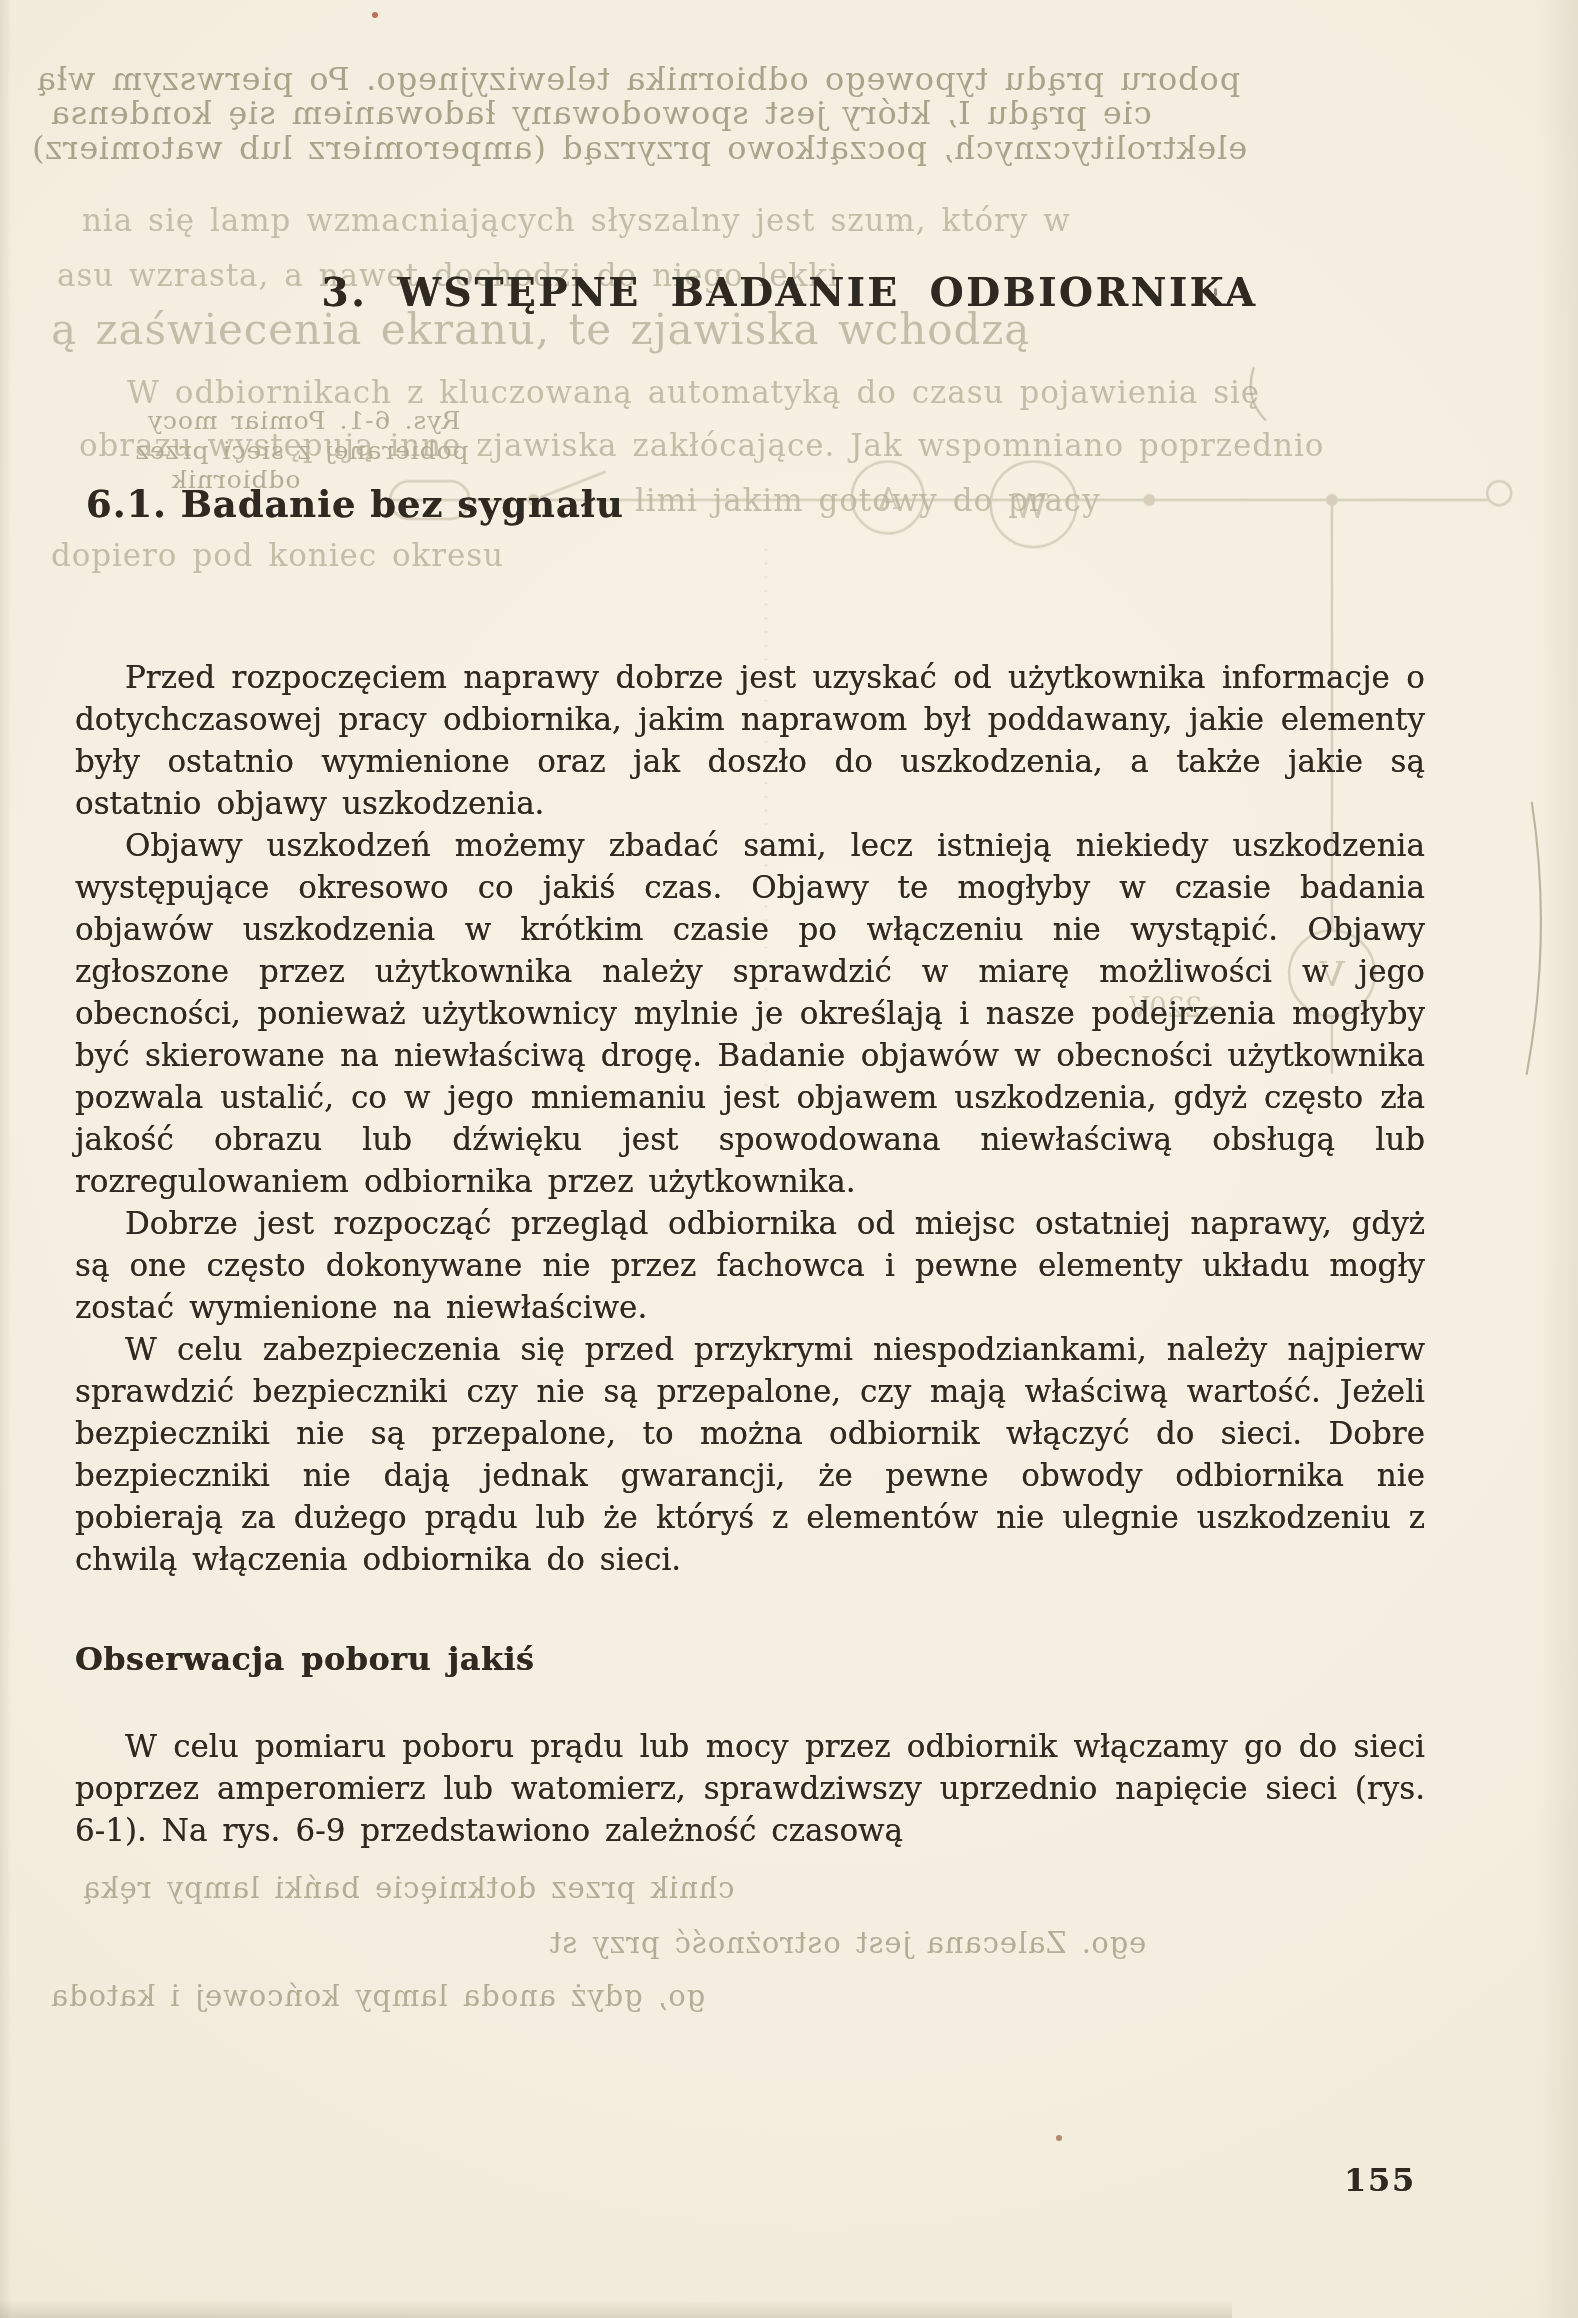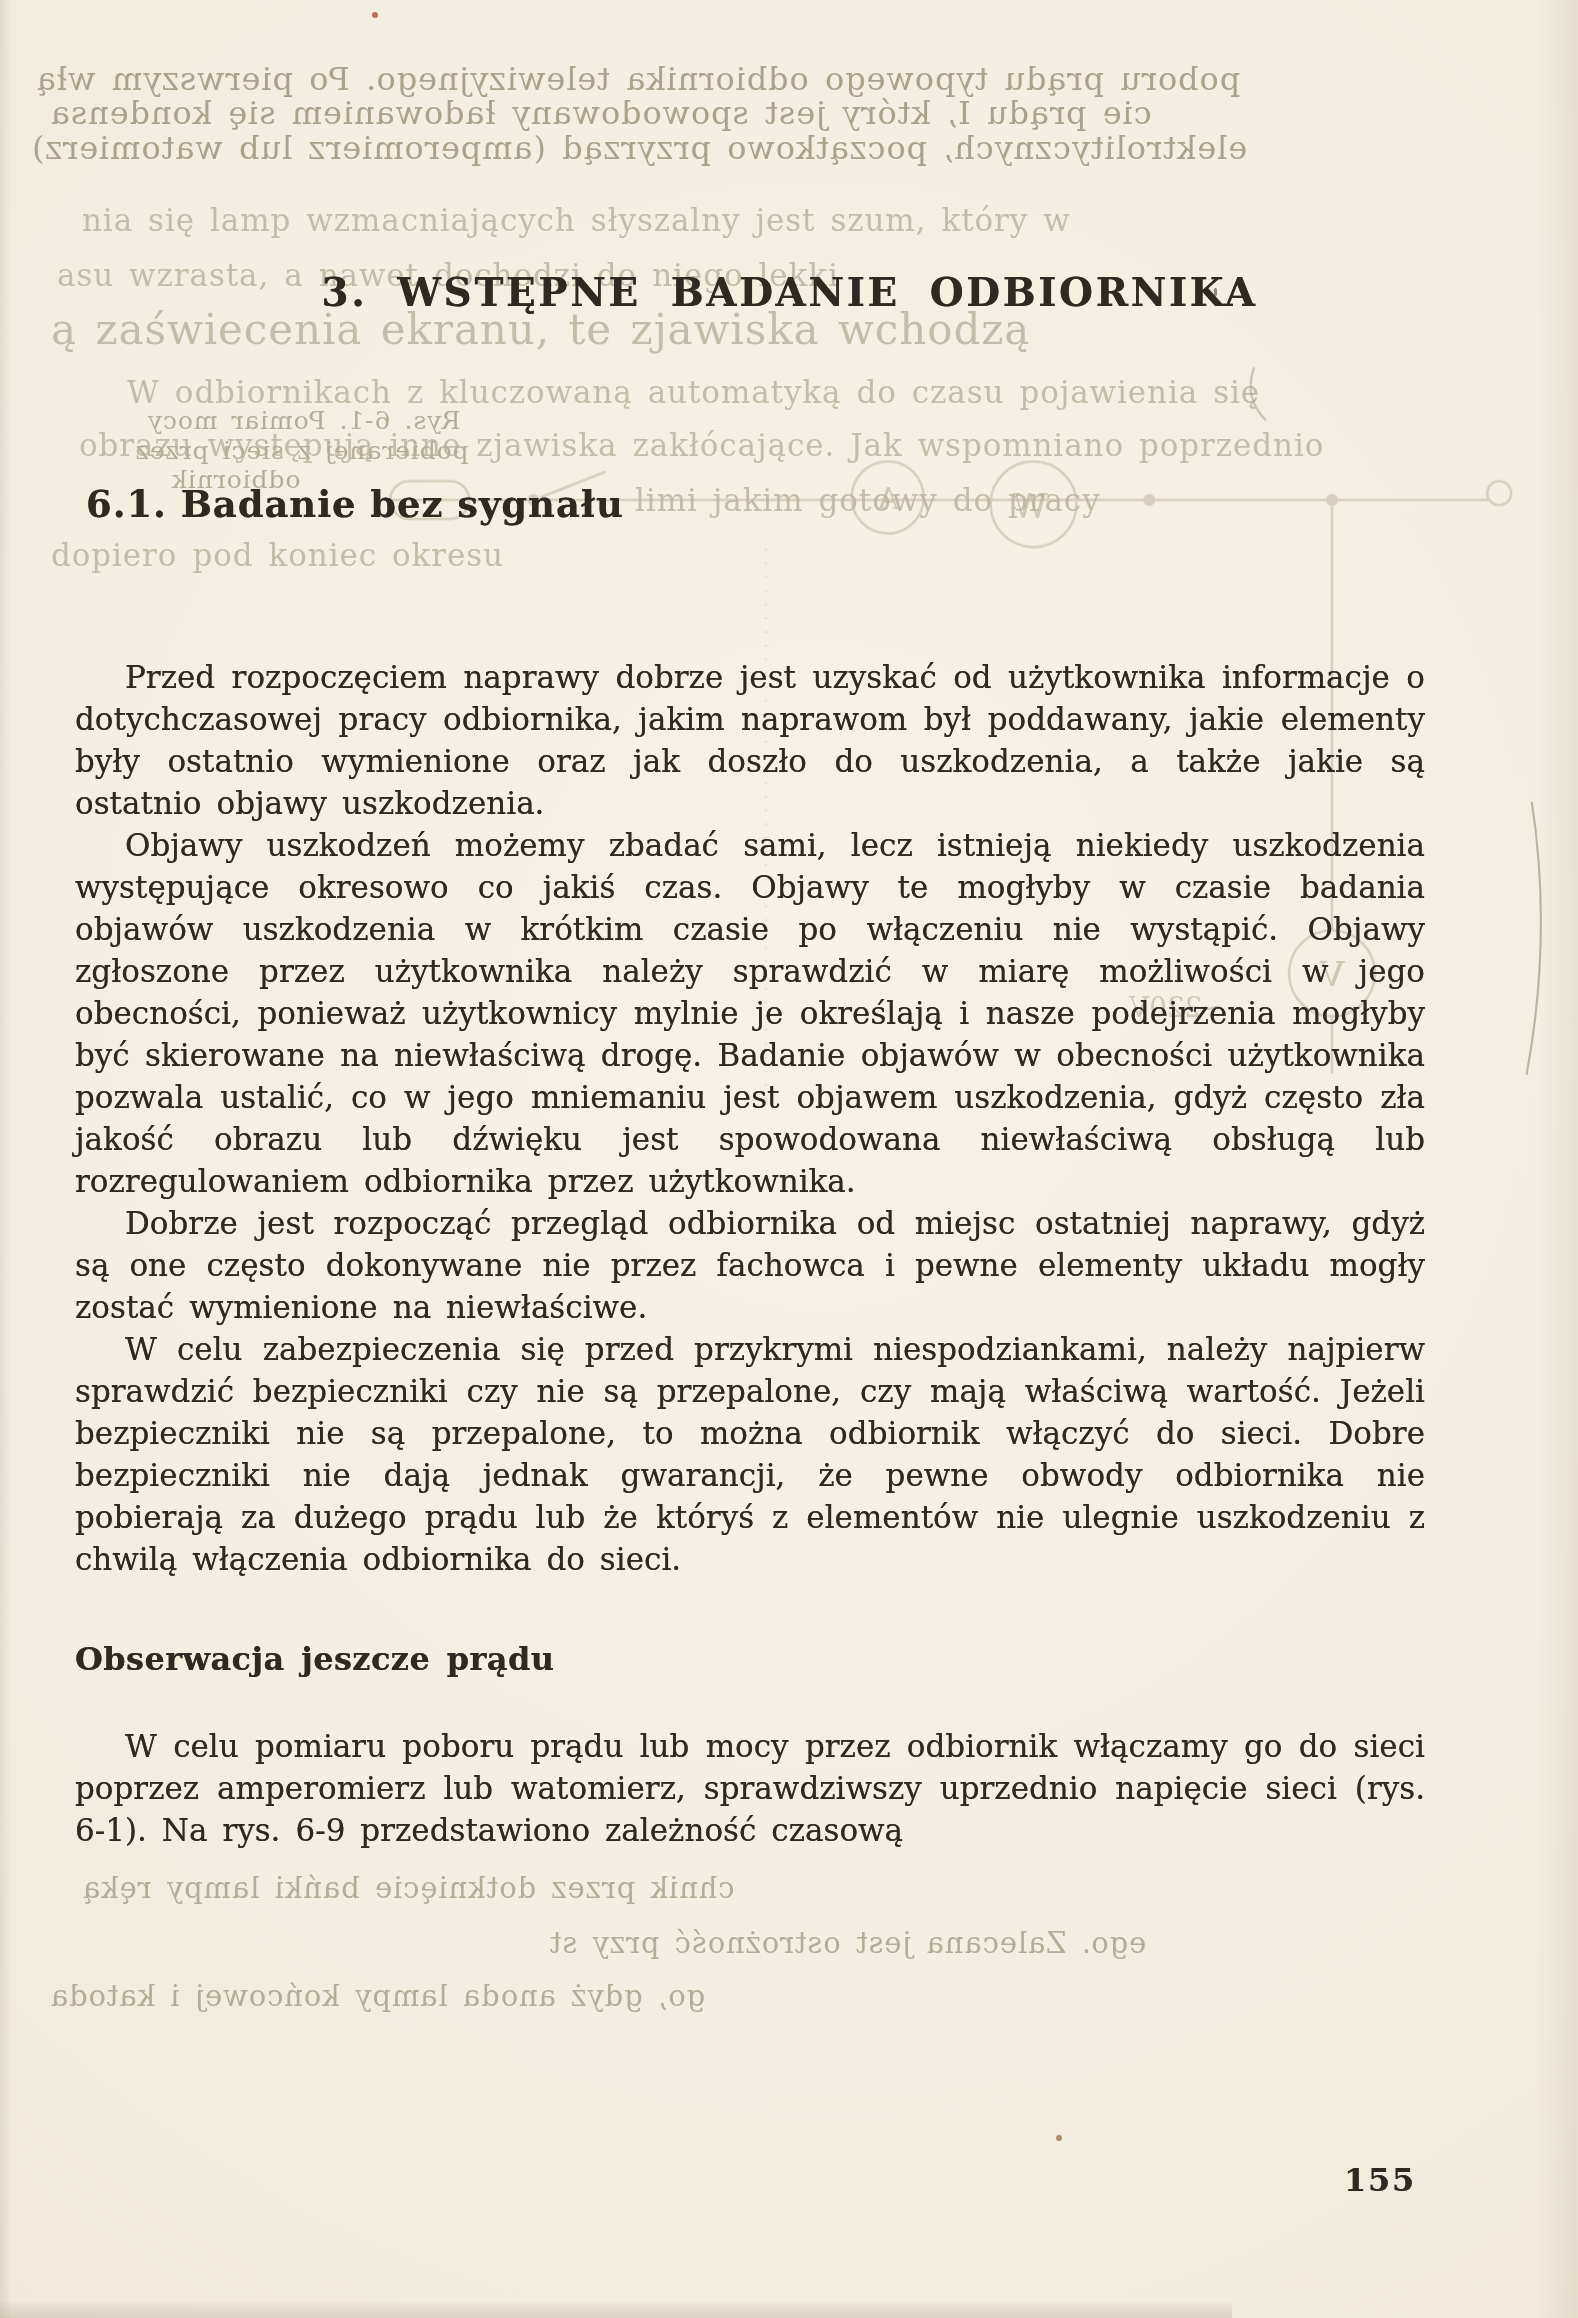--- a/index.html
+++ b/index.html
@@ -114,21 +114,21 @@
 
   <h1 class="ink chapter-title">3. WSTĘPNE BADANIE ODBIORNIKA</h1>
 
   <h2 class="ink section-heading">6.1. Badanie bez sygnału</h2>
 
   <div class="ink body-text">
     <p>Przed rozpoczęciem naprawy dobrze jest uzyskać od użytkownika informacje o dotychczasowej pracy odbiornika, jakim naprawom był poddawany, jakie elementy były ostatnio wymienione oraz jak doszło do uszkodzenia, a także jakie są ostatnio objawy uszkodzenia.</p>
     <p>Objawy uszkodzeń możemy zbadać sami, lecz istnieją niekiedy uszkodzenia występujące okresowo co jakiś czas. Objawy te mogłyby w czasie badania objawów uszkodzenia w krótkim czasie po włączeniu nie wystąpić. Objawy zgłoszone przez użytkownika należy sprawdzić w miarę możliwości w jego obecności, ponieważ użytkownicy mylnie je określają i nasze podejrzenia mogłyby być skierowane na niewłaściwą drogę. Badanie objawów w obecności użytkownika pozwala ustalić, co w jego mniemaniu jest objawem uszkodzenia, gdyż często zła jakość obrazu lub dźwięku jest spowodowana niewłaściwą obsługą lub rozregulowaniem odbiornika przez użytkownika.</p>
     <p>Dobrze jest rozpocząć przegląd odbiornika od miejsc ostatniej naprawy, gdyż są one często dokonywane nie przez fachowca i pewne elementy układu mogły zostać wymienione na niewłaściwe.</p>
     <p>W celu zabezpieczenia się przed przykrymi niespodziankami, należy najpierw sprawdzić bezpieczniki czy nie są przepalone, czy mają właściwą wartość. Jeżeli bezpieczniki nie są przepalone, to można odbiornik włączyć do sieci. Dobre bezpieczniki nie dają jednak gwarancji, że pewne obwody odbiornika nie pobierają za dużego prądu lub że któryś z elementów nie ulegnie uszkodzeniu z chwilą włączenia odbiornika do sieci.</p>
-    <h3 class="sub-heading">Obserwacja jeszcze prądu</h3>
+    <h3 class="sub-heading">Obserwacja poboru jakiś</h3>
     <p>W celu pomiaru poboru prądu lub mocy przez odbiornik włączamy go do sieci poprzez amperomierz lub watomierz, sprawdziwszy uprzednio napięcie sieci (rys. 6-1). Na rys. 6-9 przedstawiono zależność czasową</p>
   </div>
 
   <div class="ink page-number">155</div>
 
   <div class="speck" style="top:12px;  left:372px;  background:#a8472b;"></div>
   <div class="speck" style="top:288px; left:1214px; background:#6b655a; width:3.4px; height:7.7px; border-radius:1.7px;"></div>
   <div class="speck" style="top:2135px;left:1056px; background:#9c6b42;"></div>
 
   <div class="edge-right"></div>

